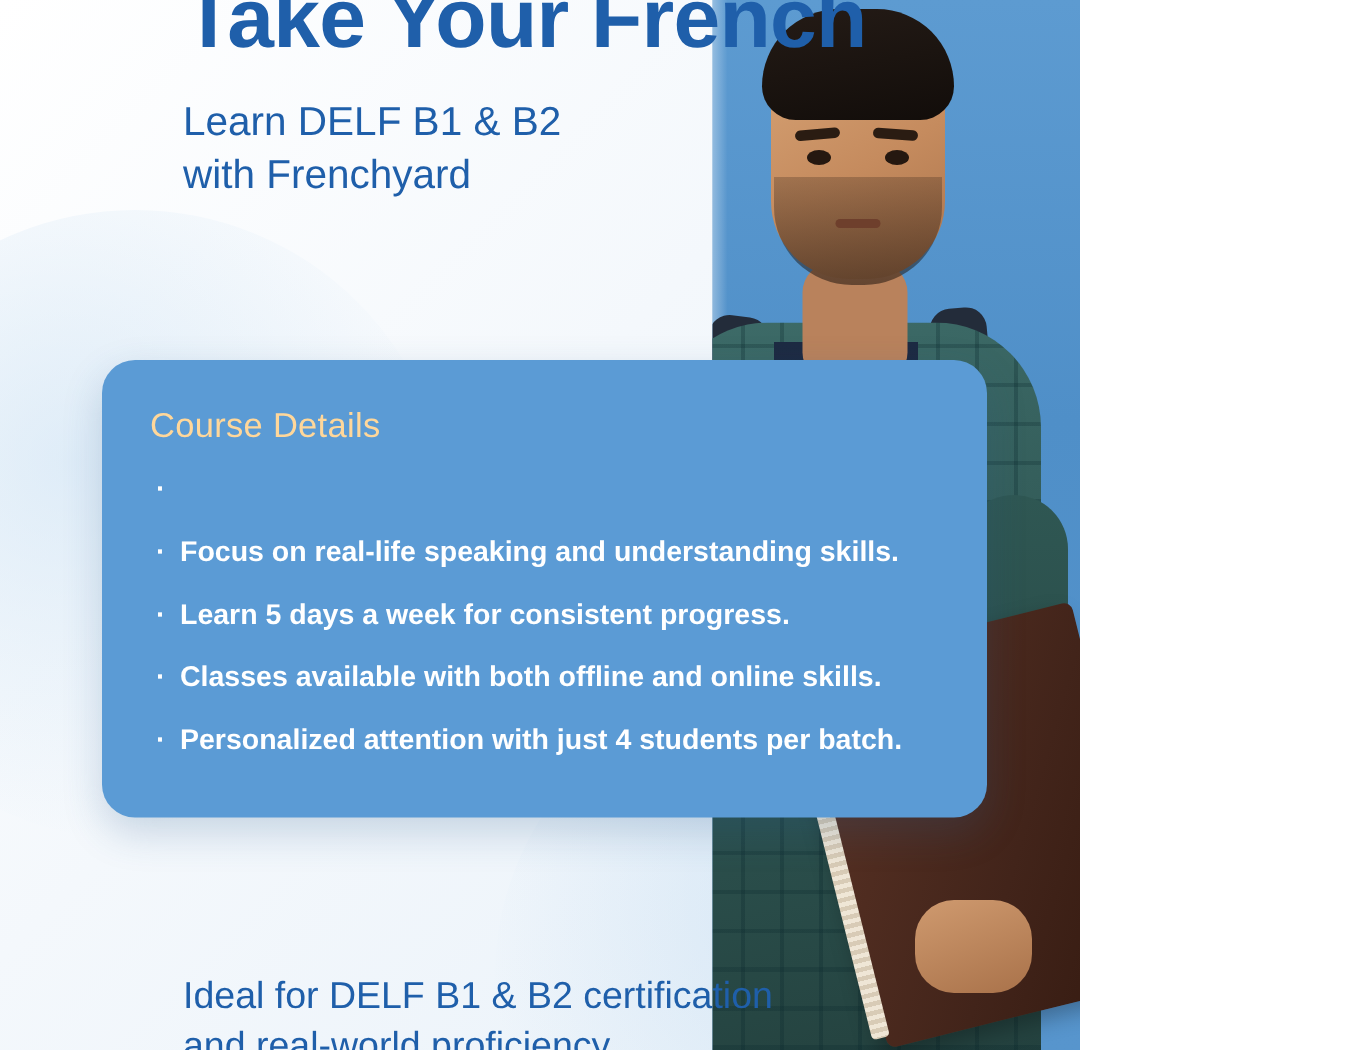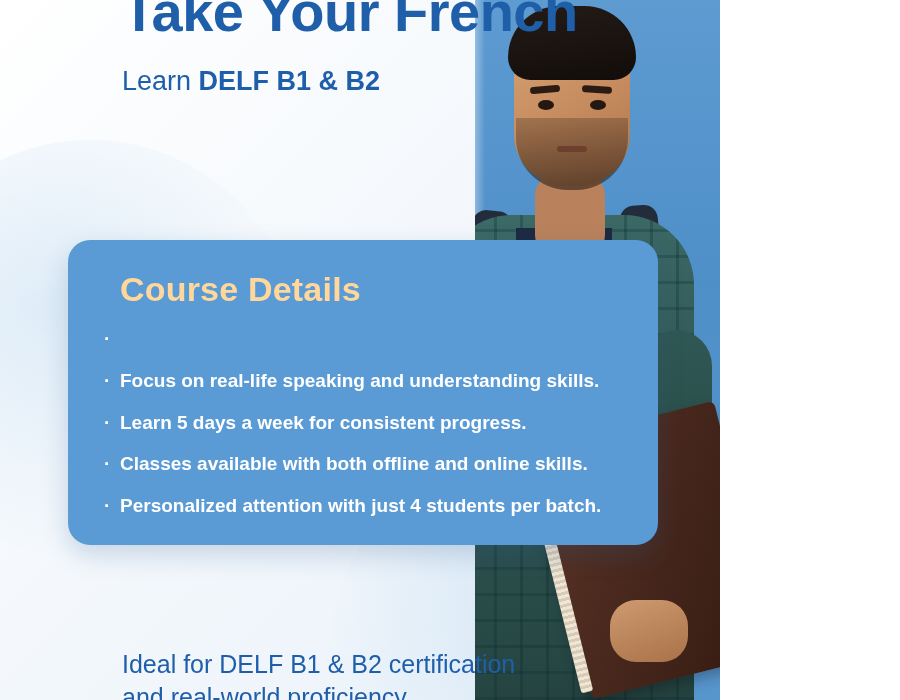--- a/index.html
+++ b/index.html
@@ -220,39 +220,39 @@
     letter-spacing: -0.5px;
   }
   .headline .sub {
     margin-top: 24px;
     font-size: 27px;
     line-height: 1.28;
     color: #1f5faa;
     font-weight: 400;
   }
   .headline .sub b {
-    font-weight: 700;
+    font-weight: 400;
   }
 
   
   .card {
     position: absolute;
     left: 68px;
     top: 240px;
     width: 590px;
     height: 305px;
     background: #5b9bd5;
     border-radius: 22px;
     box-shadow: 0 10px 26px rgba(40,90,140,0.22);
   }
   .card h2 {
     margin: 0;
-    padding: 30px 0 0 52px;
-    font-size: 34px;
-    font-weight: 700;
+    padding: 30px 0 0 32px;
+    font-size: 23px;
+    font-weight: 400;
     color: #ffd79a;
     letter-spacing: 0.2px;
   }
   .card ul {
     list-style: none;
     margin: 18px 0 0 0;
     padding: 0 28px 0 36px;
   }
   .card li {
     display: flex;
@@ -314,20 +314,21 @@
       <div class="st-hand"></div>
     </div>
   </div>
 
   <div class="headline">
     <h1>Take Your French</h1>
     <div class="sub">
       <div>
         <span>Learn </span><b>DELF B1 &amp; B2</b>
       </div>
+      <div>with Frenchyard</div>
     </div>
   </div>
 
   <div class="card">
     <h2>Course Details</h2>
     <ul>
       <li>
         <span class="dot">·</span>
       </li>
       <li>

